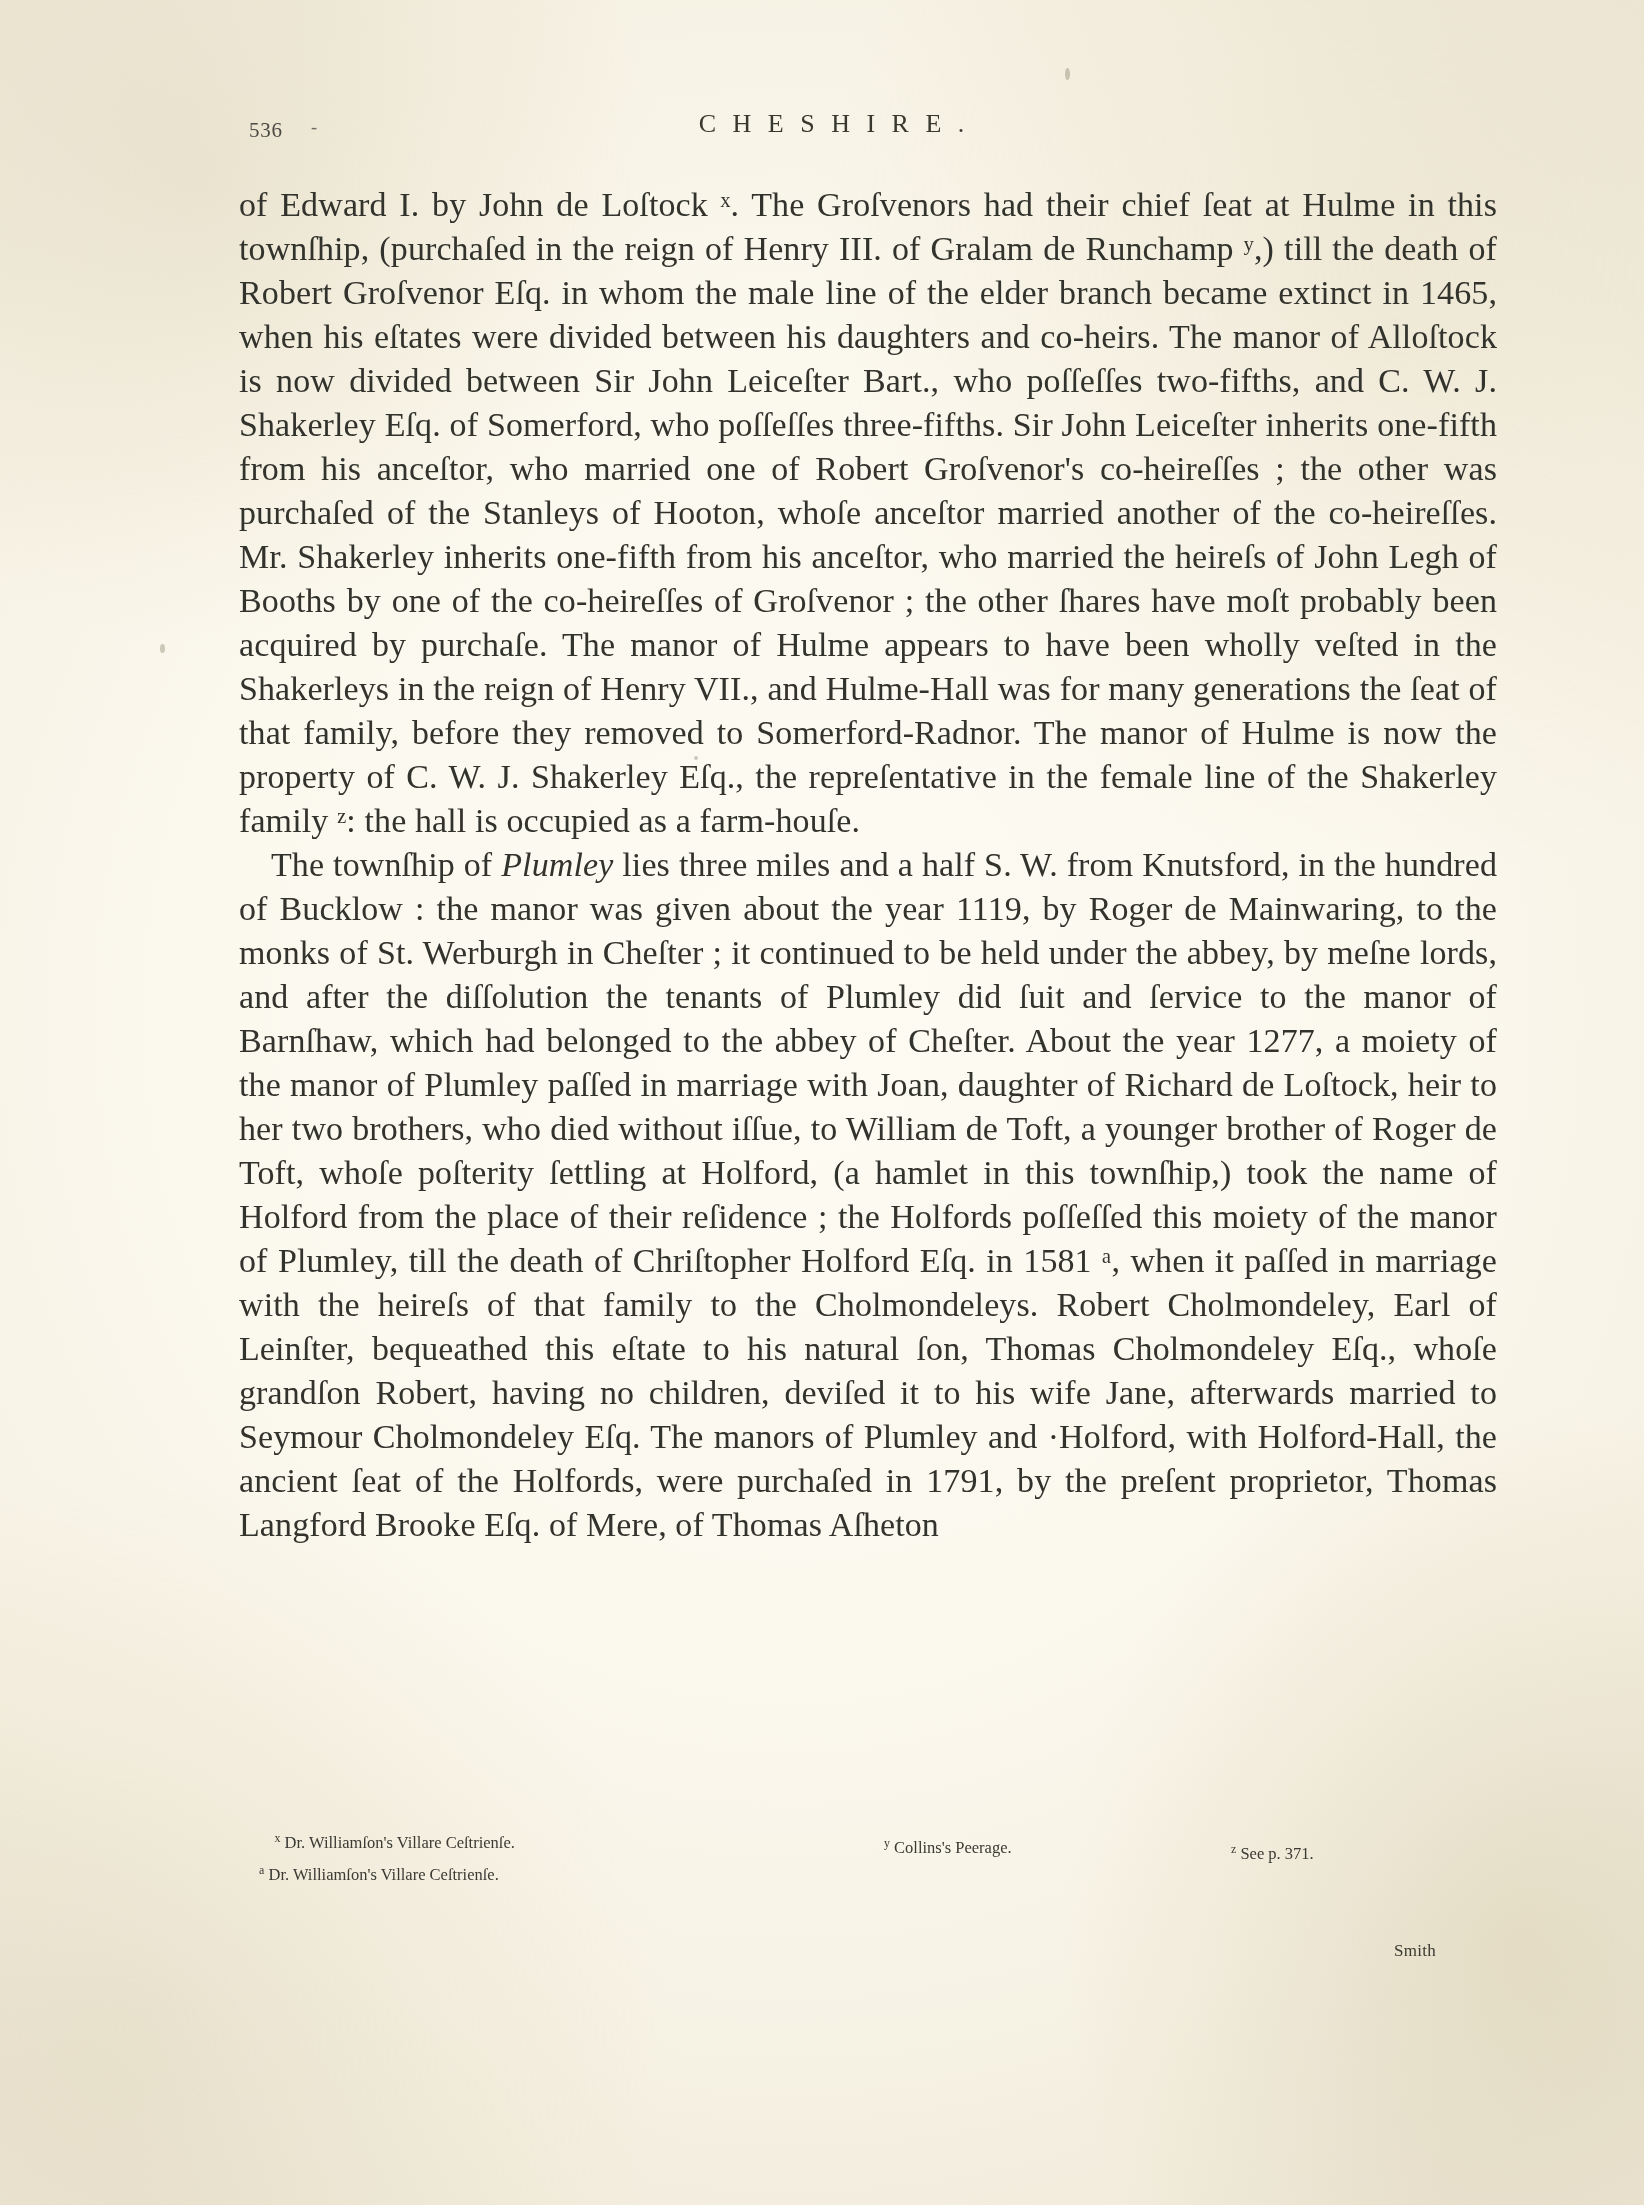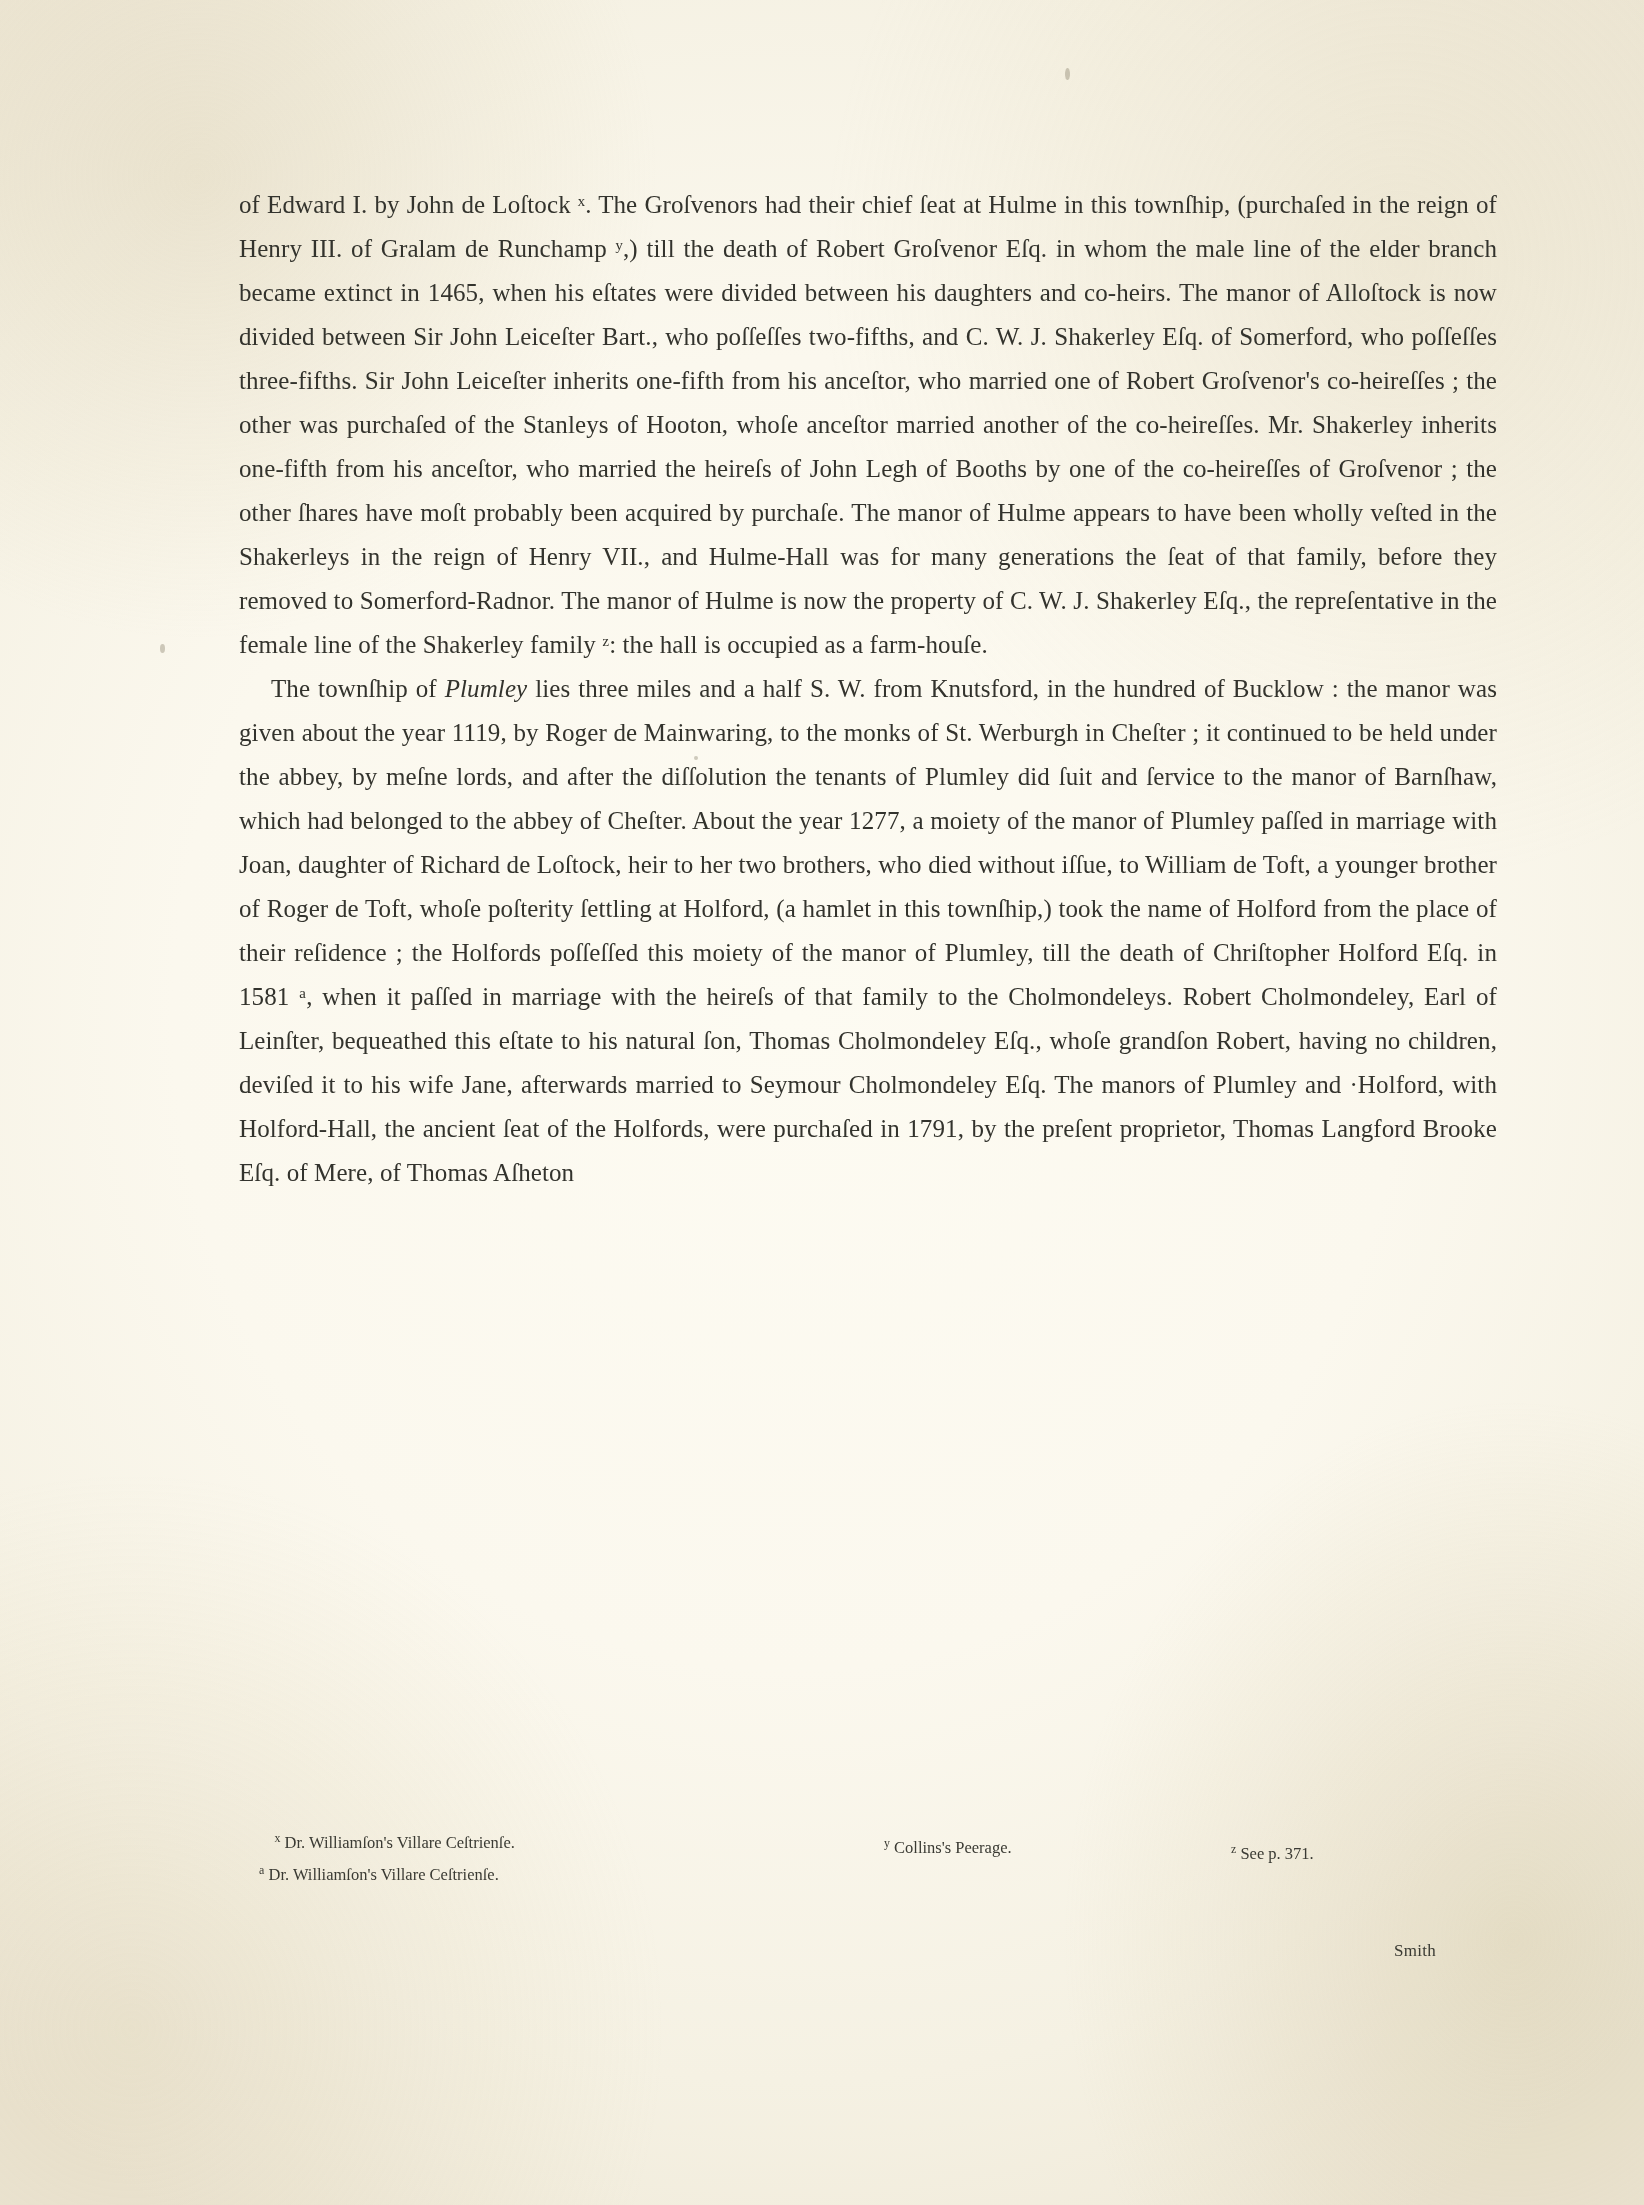--- a/index.html
+++ b/index.html
@@ -73,21 +73,21 @@
     color: #38382f;
     padding-left: 23px;
   }
 
   
   .body-block {
     position: absolute;
     left: 239px;
     top: 183px;
     width: 1258px;
-    font-size: 25px;
+    font-size: 34px;
     line-height: 44px;
     text-align: justify;
     color: #33332d;
     letter-spacing: 0.1px;
   }
   .para {
     margin: 0;
     text-align: justify;
     text-justify: inter-word;
   }
@@ -146,20 +146,25 @@
     pointer-events: none;
   }
 </style>
 </head>
 <body>
 
 <div class="page"></div>
 
 <div class="content">
 
+  <div class="header">
+    <span class="folio">536</span>
+    <span class="folio-dash">-</span>
+    <div class="running-head">C H E S H I R E .</div>
+  </div>
 
   <div class="body-block">
     <p class="para">of Edward I. by John de Loſtock ˣ. The Groſvenors had their chief ſeat at Hulme in this townſhip, (purchaſed in the reign of Henry III. of Gralam de Runchamp ʸ,) till the death of Robert Groſvenor Eſq. in whom the male line of the elder branch became extinct in 1465, when his eſtates were divided between his daughters and co-heirs. The manor of Alloſtock is now divided between Sir John Leiceſter Bart., who poſſeſſes two-fifths, and C. W. J. Shakerley Eſq. of Somerford, who poſſeſſes three-fifths. Sir John Leiceſter inherits one-fifth from his anceſtor, who married one of Robert Groſvenor's co-heireſſes ; the other was purchaſed of the Stanleys of Hooton, whoſe anceſtor married another of the co-heireſſes. Mr. Shakerley inherits one-fifth from his anceſtor, who married the heireſs of John Legh of Booths by one of the co-heireſſes of Groſvenor ; the other ſhares have moſt probably been acquired by purchaſe. The manor of Hulme appears to have been wholly veſted in the Shakerleys in the reign of Henry VII., and Hulme-Hall was for many generations the ſeat of that family, before they removed to Somerford-Radnor. The manor of Hulme is now the property of C. W. J. Shakerley Eſq., the repreſentative in the female line of the Shakerley family ᶻ: the hall is occupied as a farm-houſe.</p>
     <p class="para">The townſhip of <i class="ital">Plumley</i> lies three miles and a half S. W. from Knutsford, in the hundred of Bucklow : the manor was given about the year 1119, by Roger de Mainwaring, to the monks of St. Werburgh in Cheſter ; it continued to be held under the abbey, by meſne lords, and after the diſſolution the tenants of Plumley did ſuit and ſervice to the manor of Barnſhaw, which had belonged to the abbey of Cheſter. About the year 1277, a moiety of the manor of Plumley paſſed in marriage with Joan, daughter of Richard de Loſtock, heir to her two brothers, who died without iſſue, to William de Toft, a younger brother of Roger de Toft, whoſe poſterity ſettling at Holford, (a hamlet in this townſhip,) took the name of Holford from the place of their reſidence ; the Holfords poſſeſſed this moiety of the manor of Plumley, till the death of Chriſtopher Holford Eſq. in 1581 ᵃ, when it paſſed in marriage with the heireſs of that family to the Cholmondeleys. Robert Cholmondeley, Earl of Leinſter, bequeathed this eſtate to his natural ſon, Thomas Cholmondeley Eſq., whoſe grandſon Robert, having no children, deviſed it to his wife Jane, afterwards married to Seymour Cholmondeley Eſq. The manors of Plumley and ·Holford, with Holford-Hall, the ancient ſeat of the Holfords, were purchaſed in 1791, by the preſent proprietor, Thomas Langford Brooke Eſq. of Mere, of Thomas Aſheton</p>
   </div>
 
   <div class="footnotes">
     <div class="fn-row">
       <span class="fn fn-a">
         <sup>x</sup>

